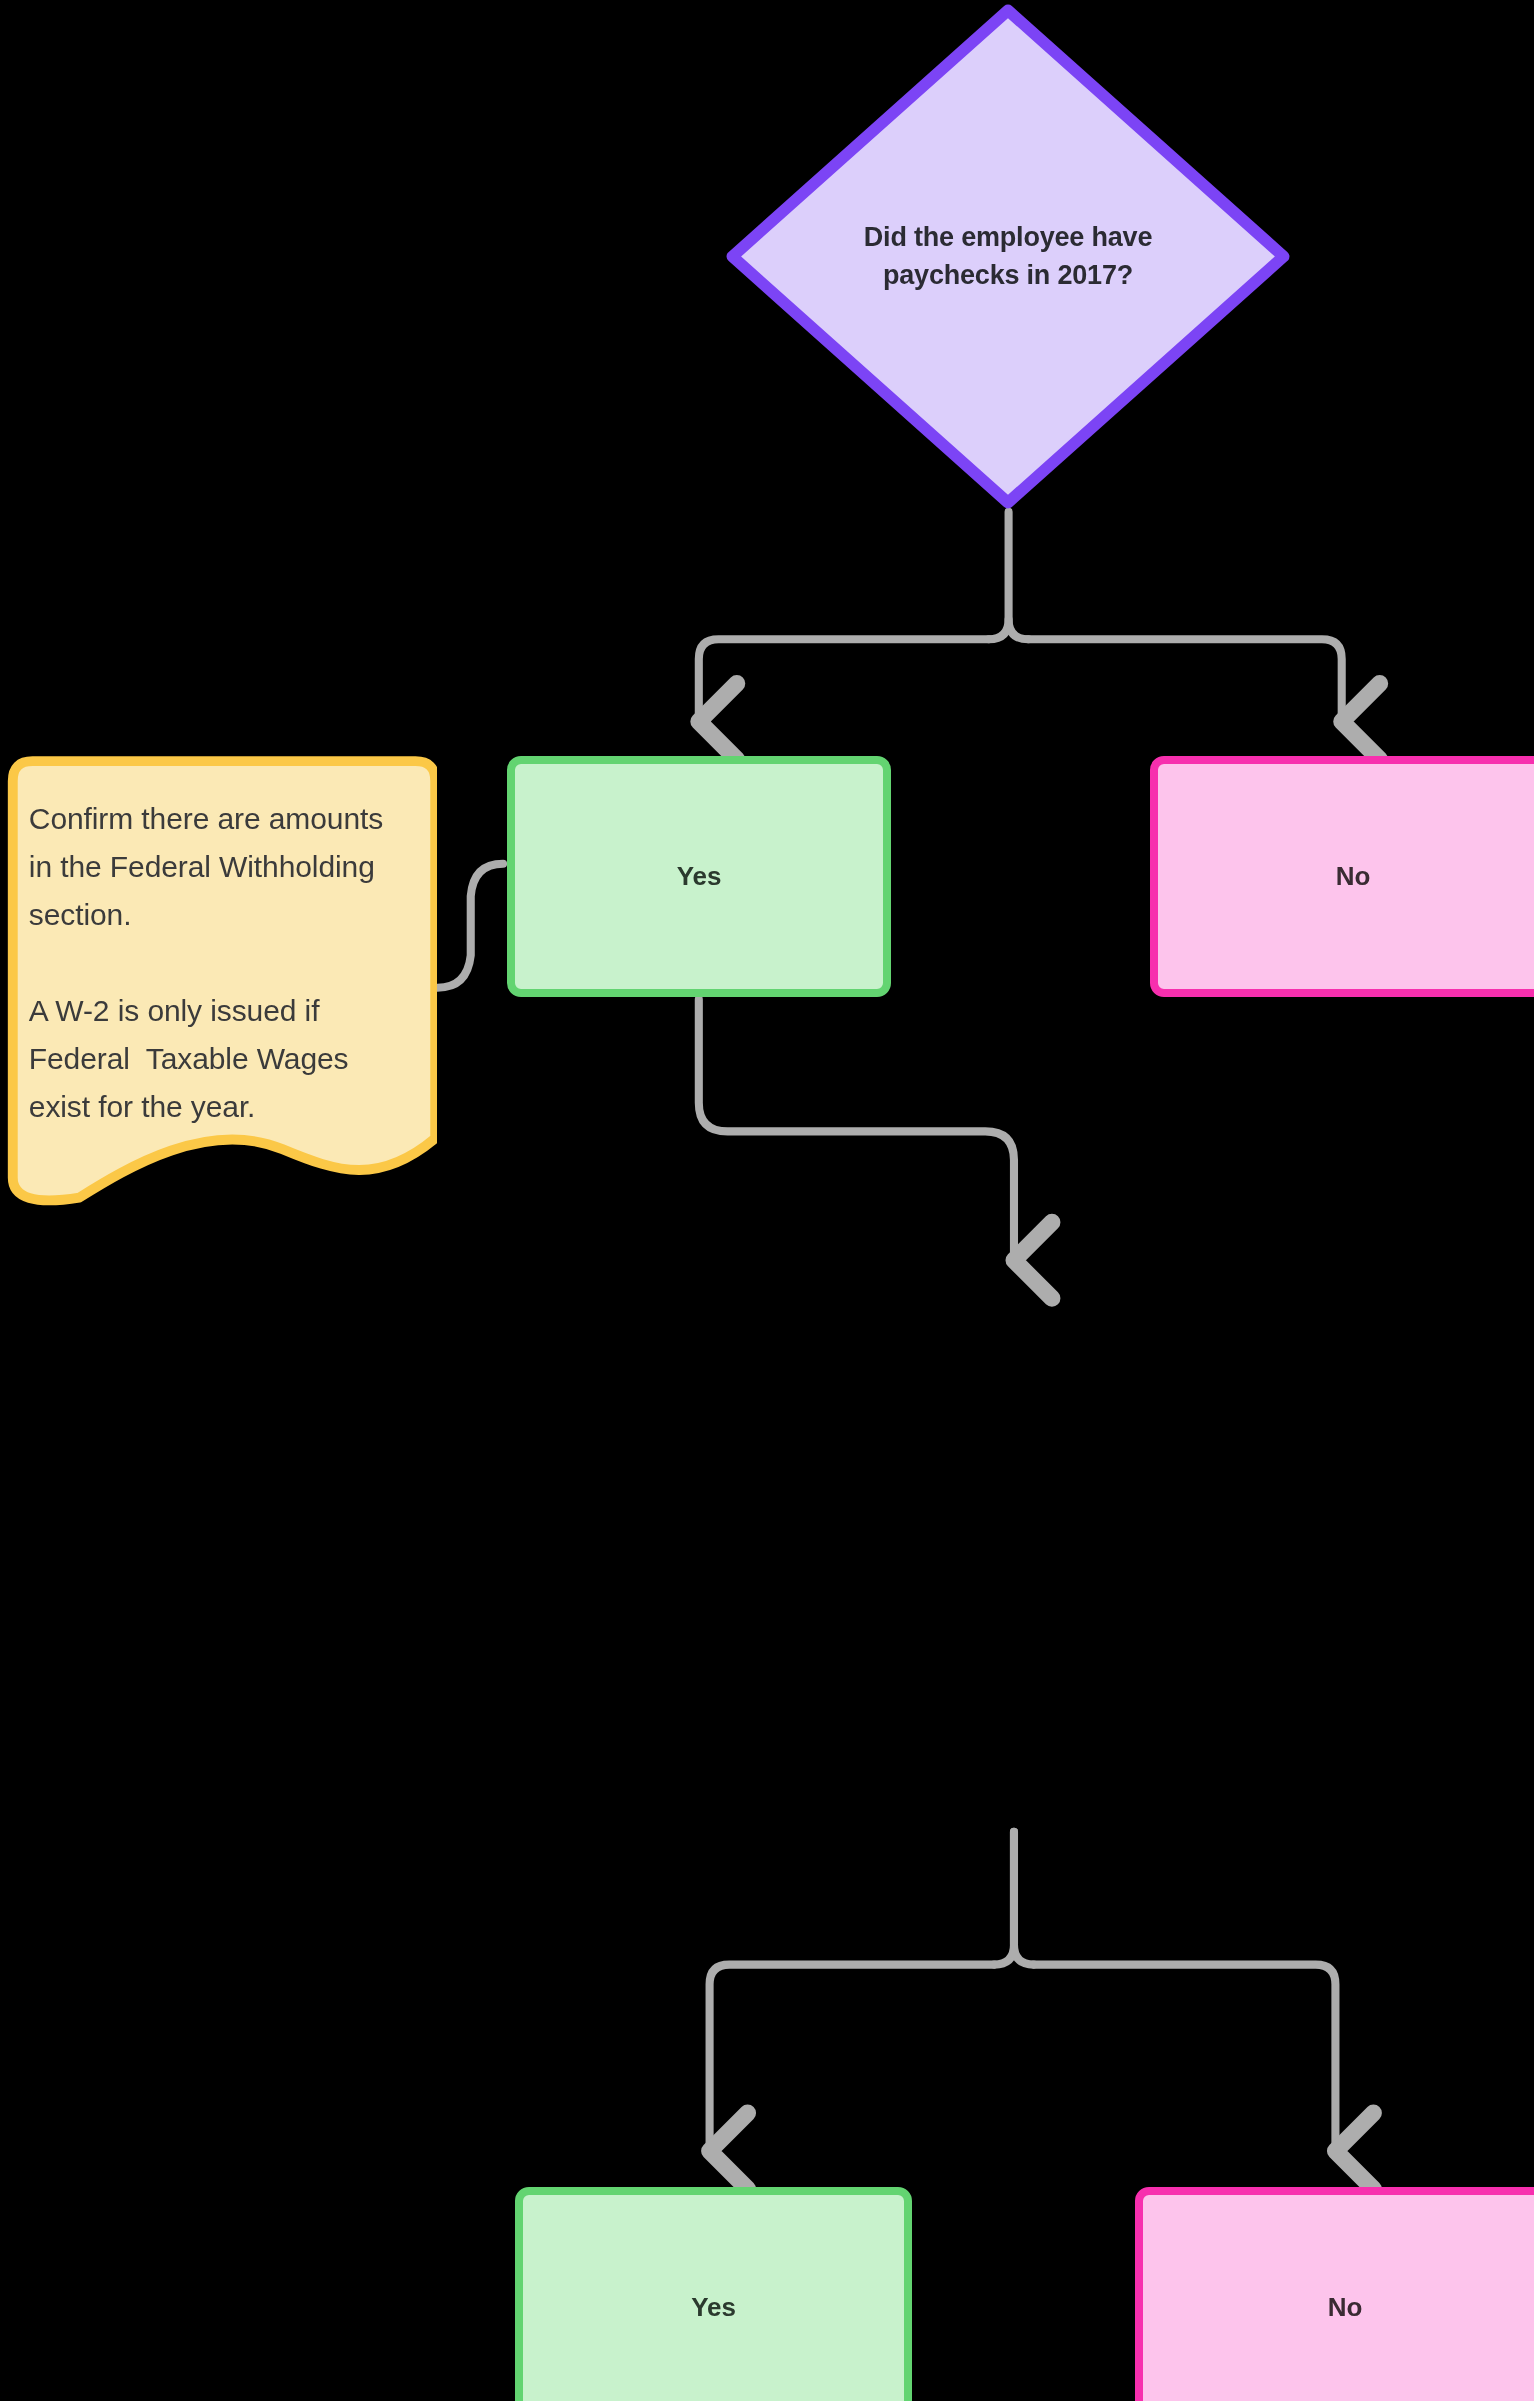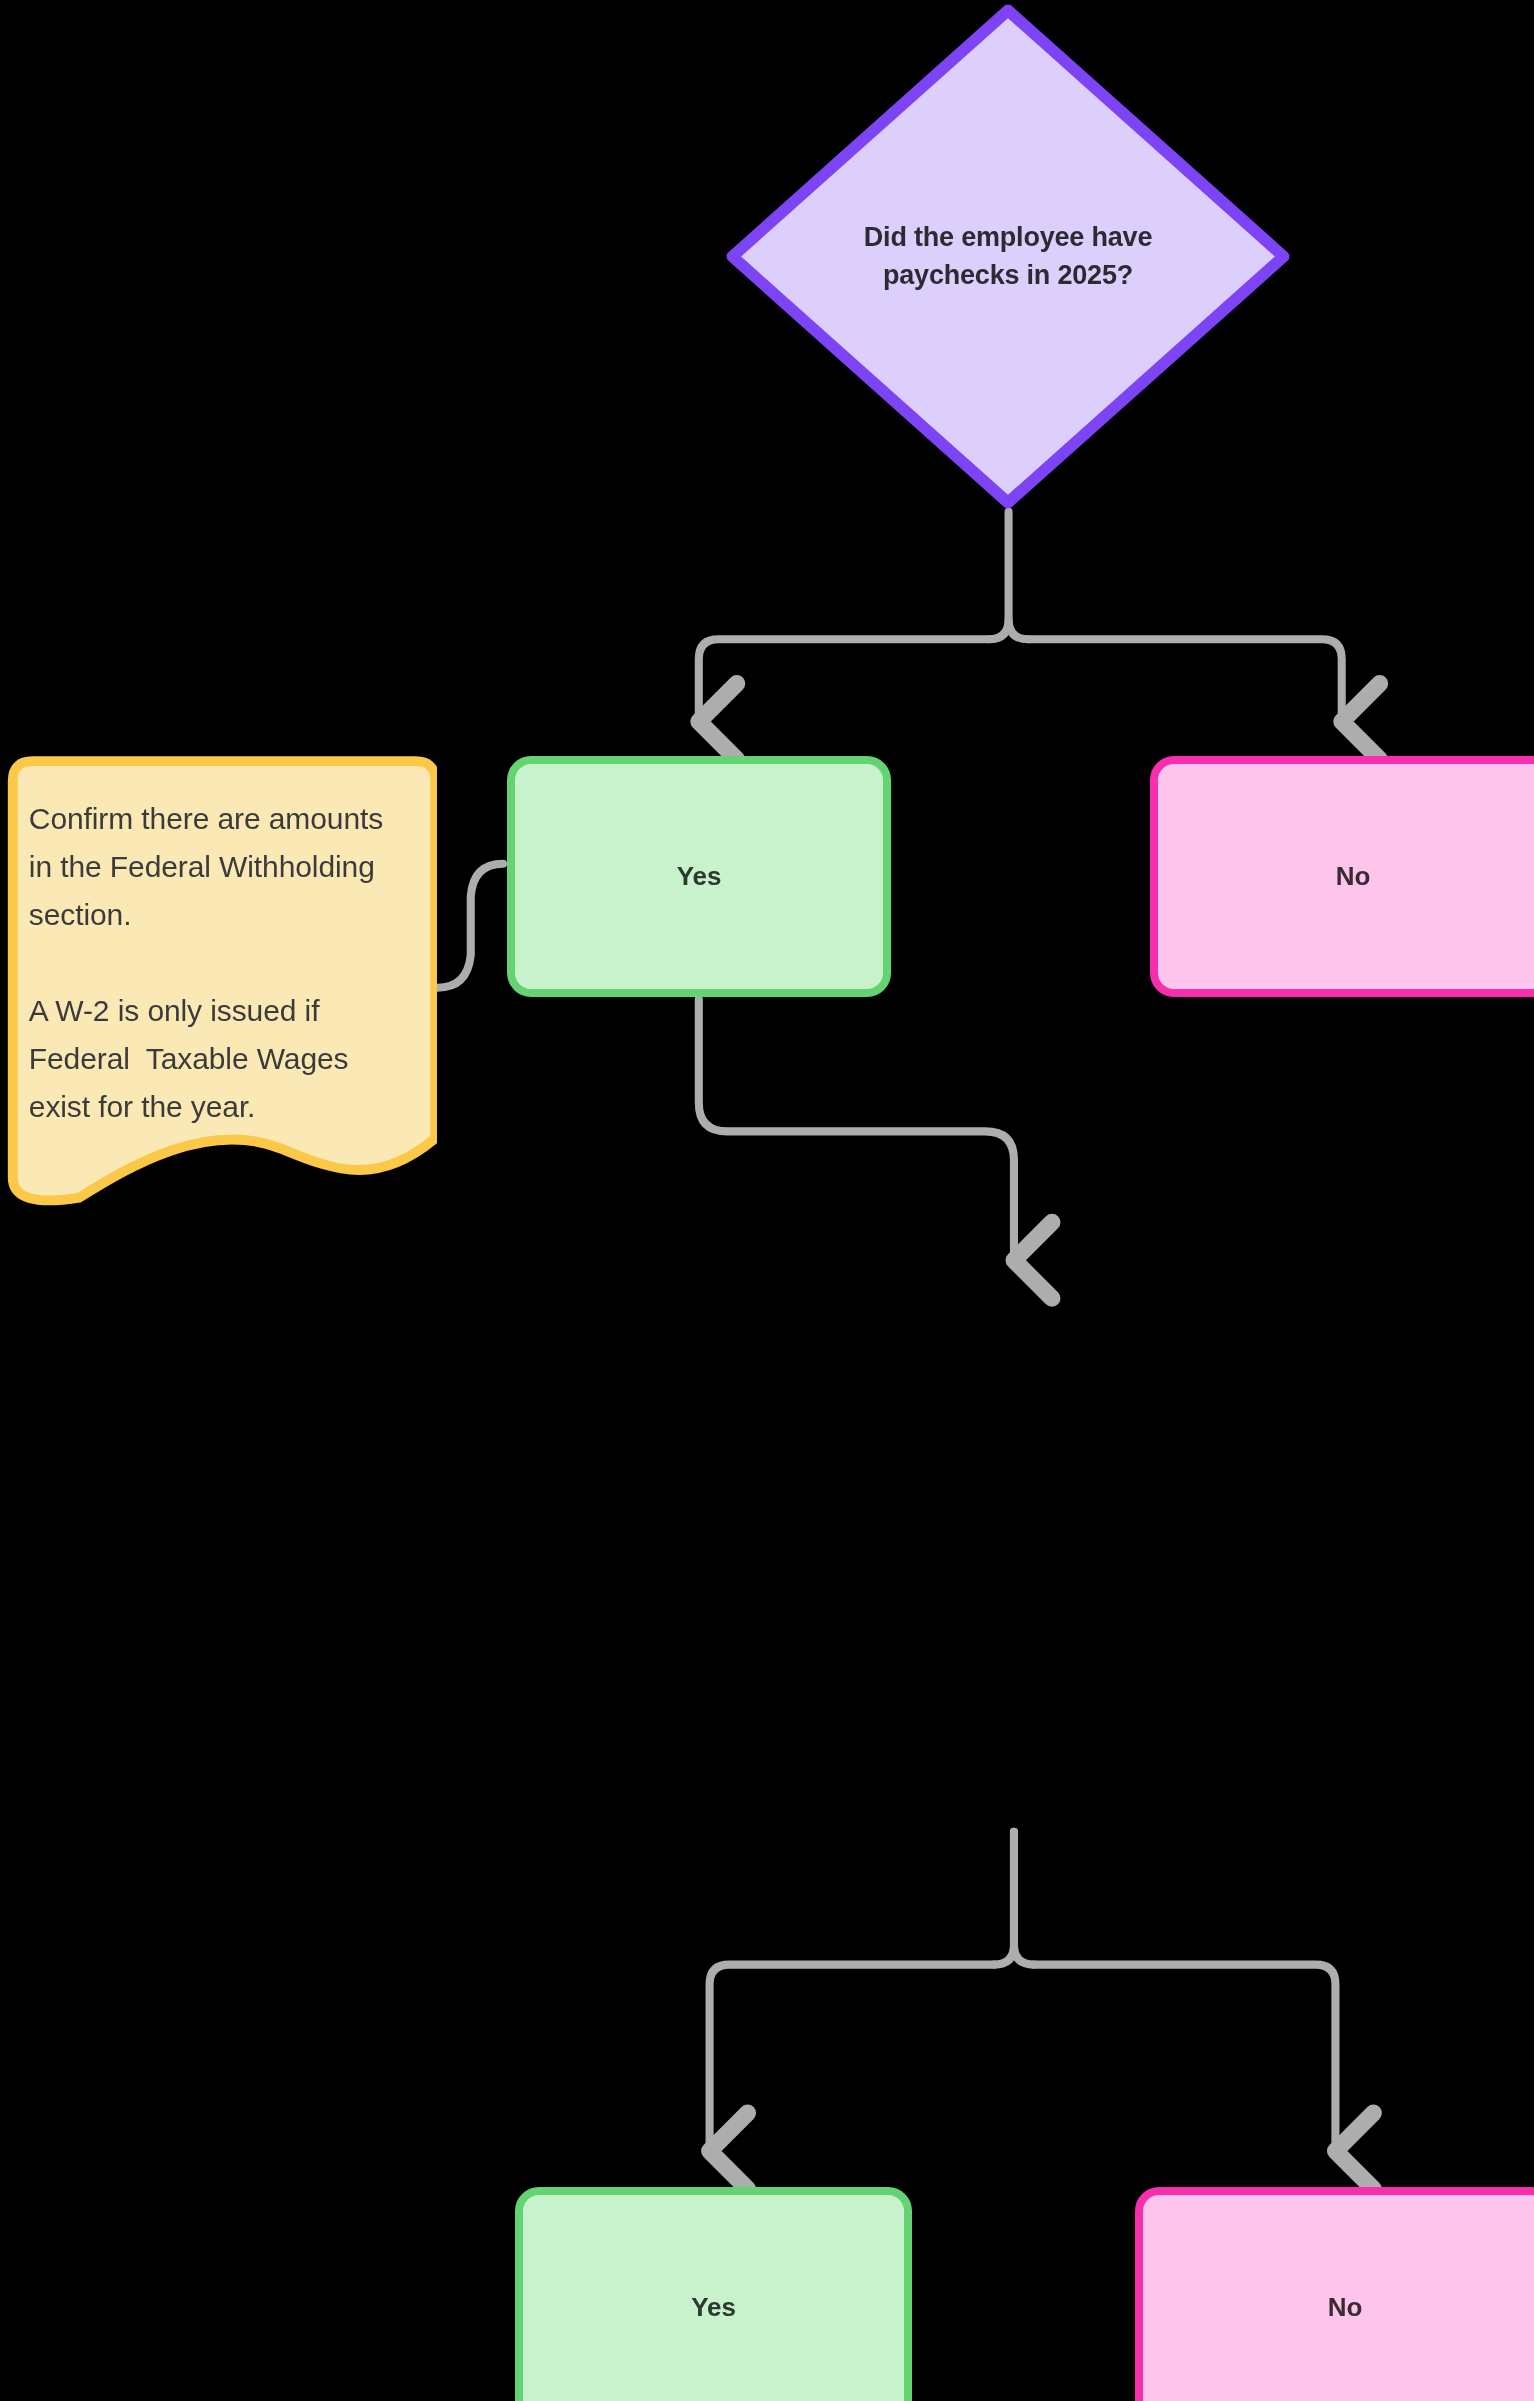--- a/index.html
+++ b/index.html
@@ -48,21 +48,21 @@
     font-weight: bold;
     line-height: 1.42;
     letter-spacing: -0.2px;
   }
   .diamond-label span { display: block; padding: 0 18%; }
 
   
   .box {
     position: absolute;
     box-sizing: border-box;
-    border-radius: 24px;
+    border-radius: 14px;
     border-style: solid;
     border-width: 8px;
     display: flex;
     align-items: center;
     justify-content: center;
     text-align: left;
     font-weight: bold;
     letter-spacing: -0.1px;
   }
   .box.yes {
@@ -131,21 +131,21 @@
       <path d="M1129,2040 L1129,2166 Q1129,2188 1151,2188"></path>
       <path d="M1151,2188 L1465,2188 Q1487,2188 1487,2210 L1487,2392" marker-end="url(#arrowhead)"></path>
     </g>
   </svg>
 
   <div class="diamond-wrap" style="left:718px; top:-4.5px; width:580px; height:521px;">
     <svg viewBox="0 0 646 580" preserveAspectRatio="none">
       <path d="M323,16 L630,290 L323,564 L16,290 Z" fill="#DCCFFB" stroke="#7C44F5" stroke-width="13" stroke-linejoin="round"></path>
     </svg>
     <div class="diamond-label" style="font-size:27px;">
-      <span>Did the employee have paychecks in 2025?</span>
+      <span>Did the employee have paychecks in 2017?</span>
     </div>
   </div>
 
   <div class="note" style="left:-7.2px; top:754px; width:444px; height:458px;">
     <svg viewBox="0 0 494 510" preserveAspectRatio="none">
       <path d="M22,30
                Q22,8 44,8
                L470,8
                Q492,8 492,30
                L492,428

